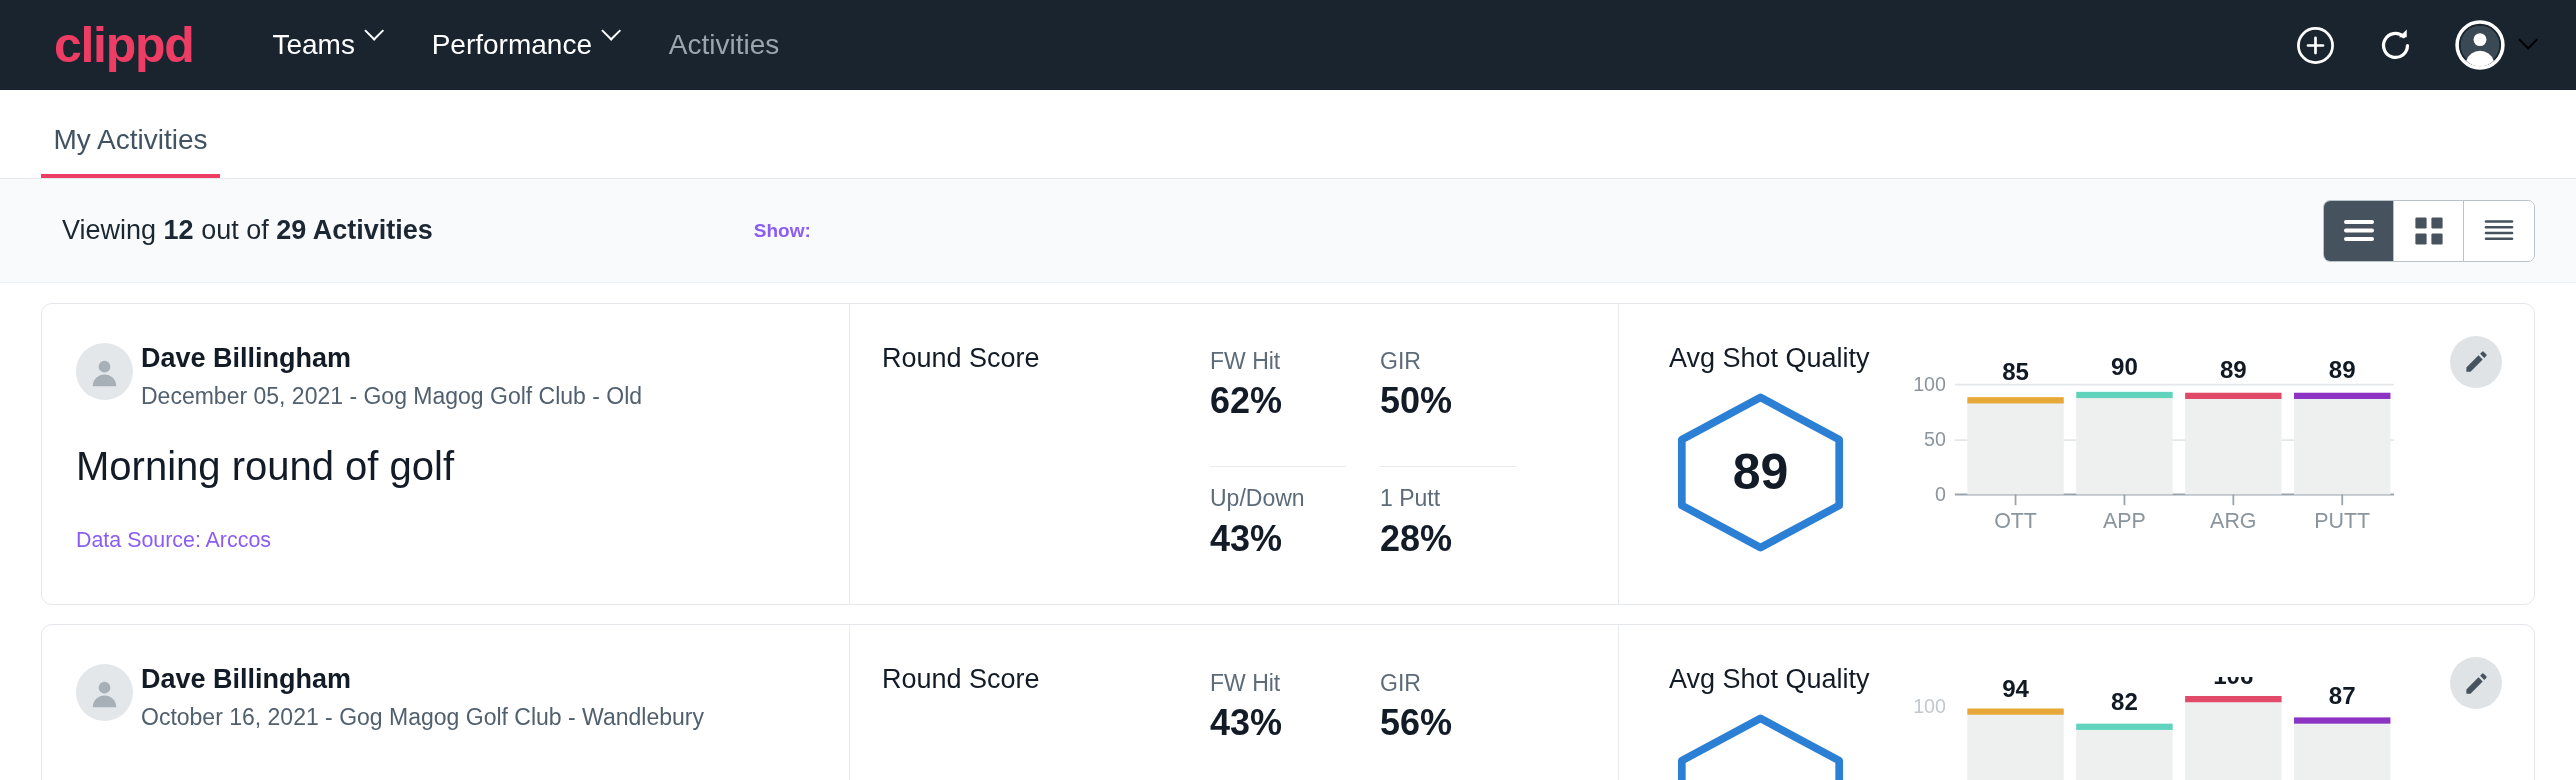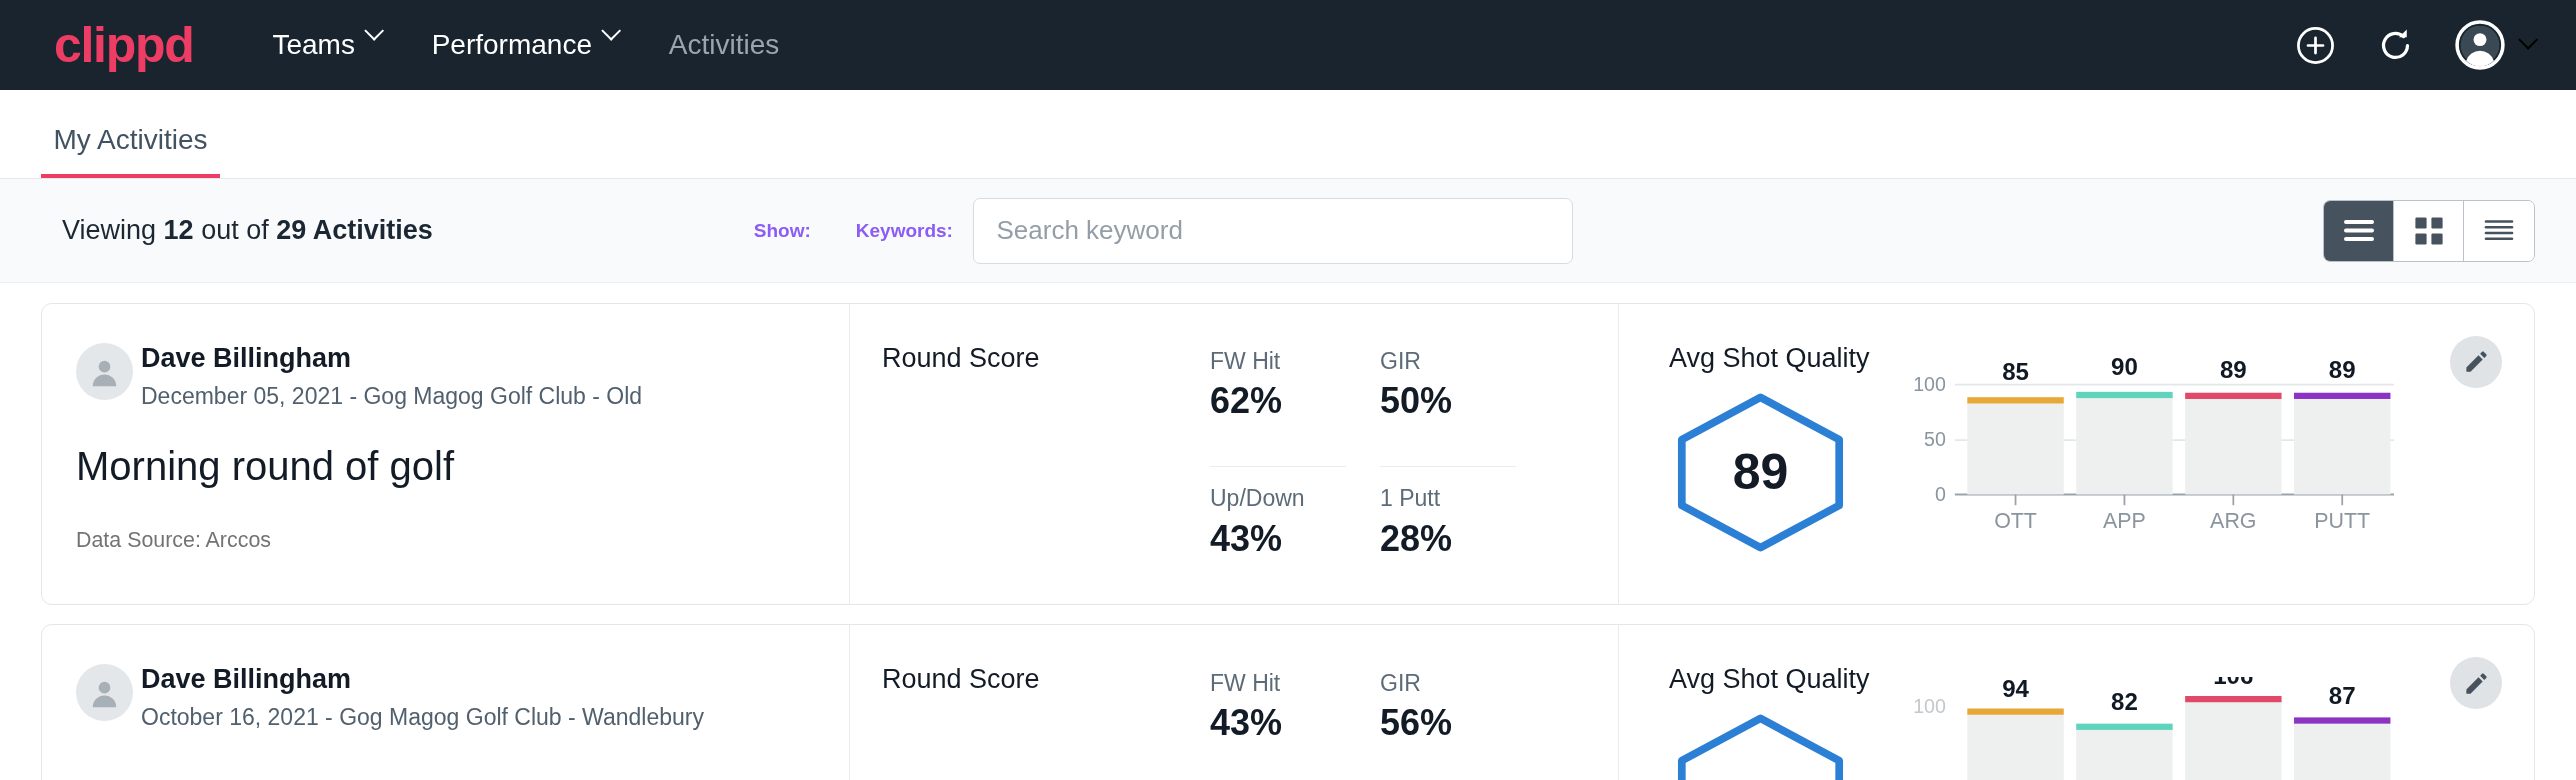--- a/index.html
+++ b/index.html
@@ -144,21 +144,21 @@
   .who { display: flex; align-items: flex-start; gap: 8px; }
   .avatar-sm {
     width: 57px; height: 57px; border-radius: 50%;
     background: #e4e7ea;
     display: flex; align-items: center; justify-content: center;
     flex: 0 0 auto;
   }
   .wname { font-size: 27px; font-weight: 700; color: #121b26; line-height: 1.15; }
   .wmeta { font-size: 23px; color: #51606e; margin-top: 9px; }
   .ctitle { font-size: 40px; color: #121b26; margin-top: 34px; font-weight: 400; }
-  .csrc { font-size: 21.4px; color: #737373; margin-top: 39px; }
+  .csrc { font-size: 21.4px; color: #8b5cf6; margin-top: 39px; }
 
   .card-mid {
     width: 769px;
     display: flex;
     padding: 39px 0 0 32px;
     border-right: 1.8px solid #e9ecef;
   }
   .rs-block { width: 328px; }
   .blk-title { font-size: 27px; color: #121b26; }
   .score-row { display: flex; align-items: flex-end; margin-top: 12.5px; }
@@ -248,26 +248,20 @@
 
 <div class="filterbar">
   <div class="viewing">
     <span>Viewing </span><b>12</b><span> out of </span><b>29 Activities</b>
   </div>
 
   <div class="filter-group" style="margin-left:321px;">
     <div class="filter-label">Show:</div>
   </div>
 
-  <div class="filter-group" style="margin-left:45px;">
-    <div class="filter-label">Keywords:</div>
-    <div class="search-box">
-      <span>Search keyword</span>
-    </div>
-  </div>
 
   <div class="viewtoggle">
     <div class="vt-btn active">
       <svg width="36" height="27" viewBox="0 0 24 18">
         <rect x="2" y="2" width="20" height="2.6" rx="1.3" fill="#ffffff"></rect>
         <rect x="2" y="7.7" width="20" height="2.6" rx="1.3" fill="#ffffff"></rect>
         <rect x="2" y="13.4" width="20" height="2.6" rx="1.3" fill="#ffffff"></rect>
       </svg>
     </div>
     <div class="vt-btn">

